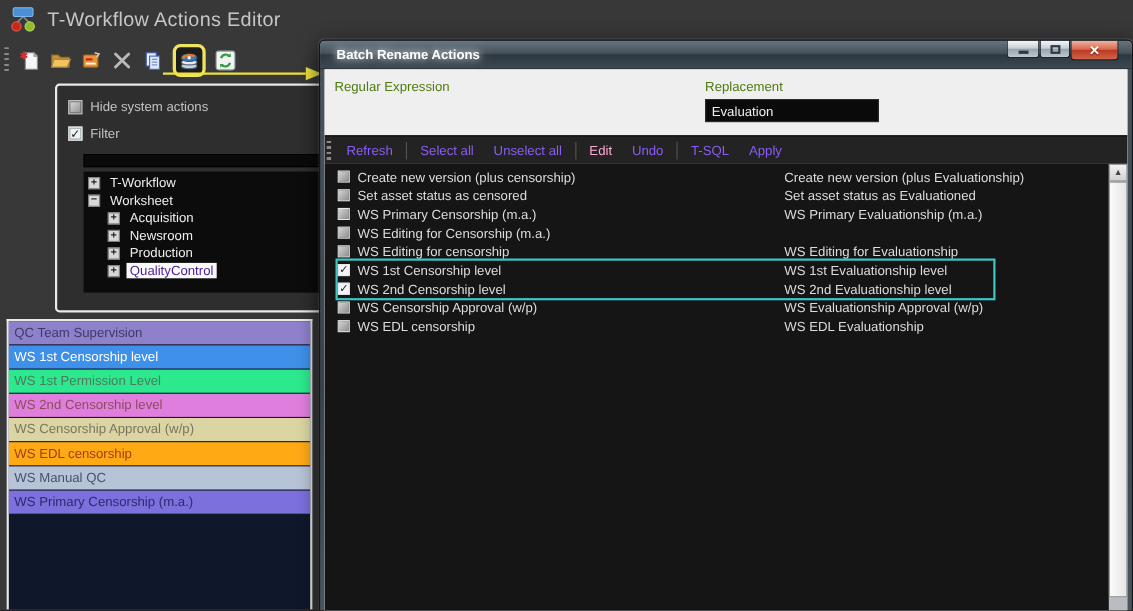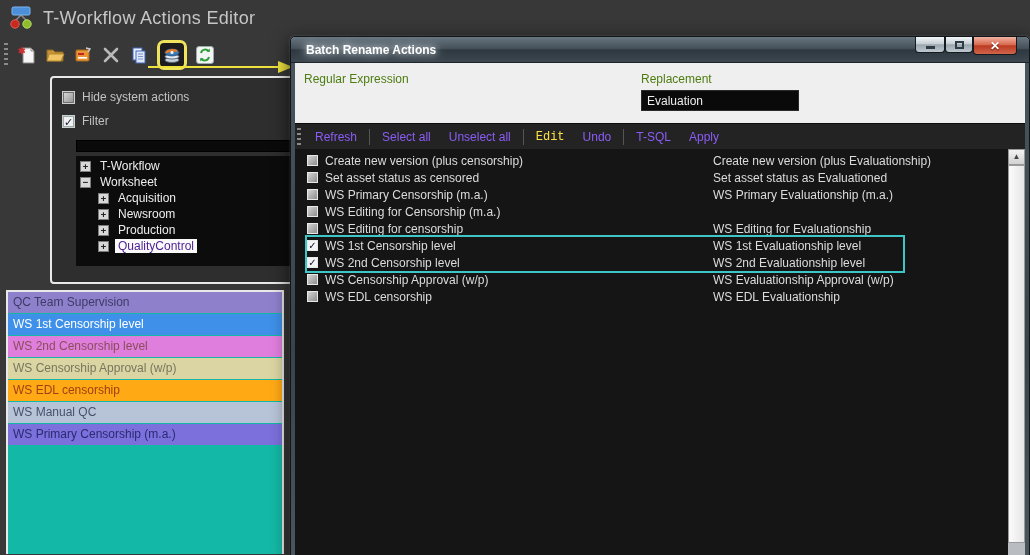--- a/index.html
+++ b/index.html
@@ -39,21 +39,21 @@
   .tree-row.selected .tree-lbl{background:#FAFAFA;color:#4c1d95;}
   .vscroll{position:absolute;right:0;top:0;bottom:0;width:16px;background:#9FA4A9;}
   .vs-btn{position:absolute;left:0;width:16px;height:14px;background:linear-gradient(180deg,#EDEDED,#C2C2C2);
     border:1px solid #8a8a8a;color:#333;font-size:7px;line-height:12px;text-align:center;cursor:pointer;}
   .vs-thumb{position:absolute;left:0;width:16px;background:linear-gradient(180deg,#FDFDFD,#DFDFDF);
     border:1px solid #9a9a9a;cursor:pointer;}
   .vs-thumb:after{content:"";position:absolute;left:4px;right:4px;top:calc(50% - 3px);height:6px;
     background:repeating-linear-gradient(180deg,#9aa0a6 0 1px,transparent 1px 3px);}
 
   
-  .action-color-list{position:absolute;left:6px;top:290px;width:278px;height:264px;background:#14b8a6;
+  .action-color-list{position:absolute;left:6px;top:290px;width:278px;height:264px;background:#0f172a;
     border:2px solid #E9E9E9;border-bottom:none;padding:0;}
   .color-item{height:21px;line-height:21px;font-size:12px;padding-left:5px;margin-bottom:1px;
     white-space:nowrap;overflow:hidden;cursor:pointer;}
 
   
   .dialog{position:absolute;left:290px;top:36px;width:740px;height:524px;
     background:linear-gradient(180deg,#8C99A4 0%,#4A545D 26px,#39434B 60%,#4A555E 100%);
     border:1px solid #10151A;border-radius:5px 5px 0 0;
     box-shadow:0 4px 18px rgba(0,0,0,.7), 0 0 2px rgba(255,255,255,.35);}
   .dlg-titlebar{position:relative;height:26px;display:flex;align-items:center;
@@ -79,21 +79,21 @@
   .lbl-regex{left:9px;}
   .lbl-repl{left:346px;}
   .dlg-input{position:absolute;top:27px;height:21px;background:#0A0A0A;border:1px solid #2a2a2a;
     color:#EDEDED;font-size:12px;padding:0 5px;}
   .in-regex{left:6px;width:333px;}
   .in-repl{left:346px;width:158px;}
 
   .dlg-toolbar{position:relative;height:26px;background:#232323;border-top:1px solid #0c0c0c;
     display:flex;align-items:center;}
   .dlg-btn{color:#8b5cf6;font-size:12px;padding:0 9px;cursor:pointer;}
-  .dlg-btn.disabled{color:#fde047;cursor:default;font-family:Liberation Mono, monospace;}
+  .dlg-btn.disabled{color:#f9a8d4;cursor:default;}
   .dlg-sep{width:1px;height:16px;background:#555;margin:0 3px;}
 
   .rename-list{position:absolute;left:0;right:0;top:86px;bottom:0;background:#151515;}
   .rename-rows{position:absolute;left:0;right:17px;top:3px;}
   .rename-row{position:relative;height:17px;display:flex;align-items:center;padding-left:12px;cursor:pointer;}
   .row-cbx{width:11px;height:11px;flex:0 0 11px;border:1px solid #E8E8E8;
     background:linear-gradient(135deg,#D4D4D4,#8E8E8E);color:#10102e;font-size:10px;line-height:10px;text-align:center;}
   .row-cbx.checked{background:#F4F4F4;}
   .row-name{margin-left:7px;font-size:12px;color:#DCDCDC;white-space:nowrap;}
   .row-preview{position:absolute;left:418px;font-size:12px;color:#DCDCDC;white-space:nowrap;}
@@ -225,20 +225,21 @@
         <span class="vs-btn" style="top:0;">▲</span>
         <span class="vs-thumb" style="top:46px;height:34px;"></span>
         <span class="vs-btn" style="bottom:0;">▼</span>
       </div>
     </div>
   </div>
 
   <div class="action-color-list" id="action-color-list">
       <div class="color-item" style="background: rgb(143, 128, 204); color: rgb(59, 59, 102);">QC Team Supervision</div>
       <div class="color-item" style="background: rgb(62, 144, 232); color: rgb(255, 255, 255);">WS 1st Censorship level</div>
+      <div class="color-item" style="background: rgb(45, 233, 141); color: rgb(78, 120, 98);">WS 1st Permission Level</div>
       <div class="color-item" style="background: rgb(224, 126, 222); color: rgb(138, 78, 90);">WS 2nd Censorship level</div>
       <div class="color-item" style="background: rgb(219, 213, 163); color: rgb(119, 119, 95);">WS Censorship Approval (w/p)</div>
       <div class="color-item" style="background: rgb(255, 169, 21); color: rgb(160, 64, 16);">WS EDL censorship</div>
       <div class="color-item" style="background: rgb(183, 195, 215); color: rgb(69, 82, 107);">WS Manual QC</div>
       <div class="color-item" style="background: rgb(123, 112, 220); color: rgb(43, 43, 112);">WS Primary Censorship (m.a.)</div>
     </div>
 
   <div class="dialog">
     <div class="dlg-titlebar">
       <span class="dlg-title">Batch Rename Actions</span>

